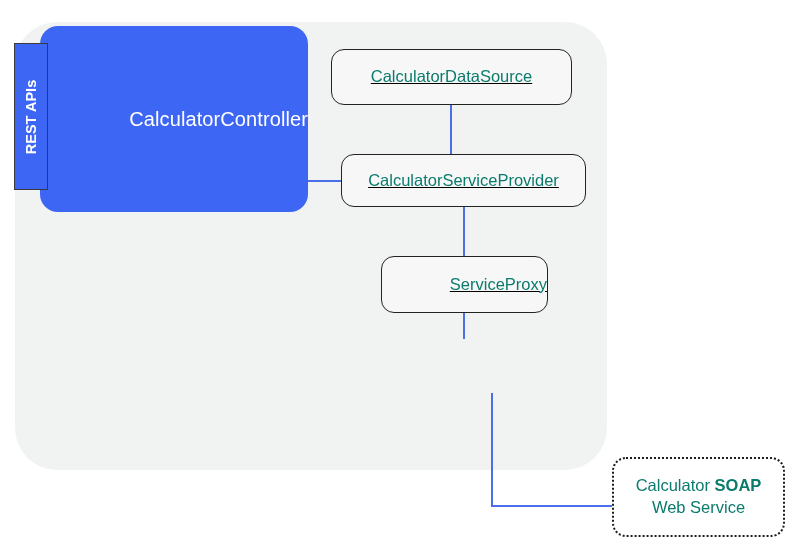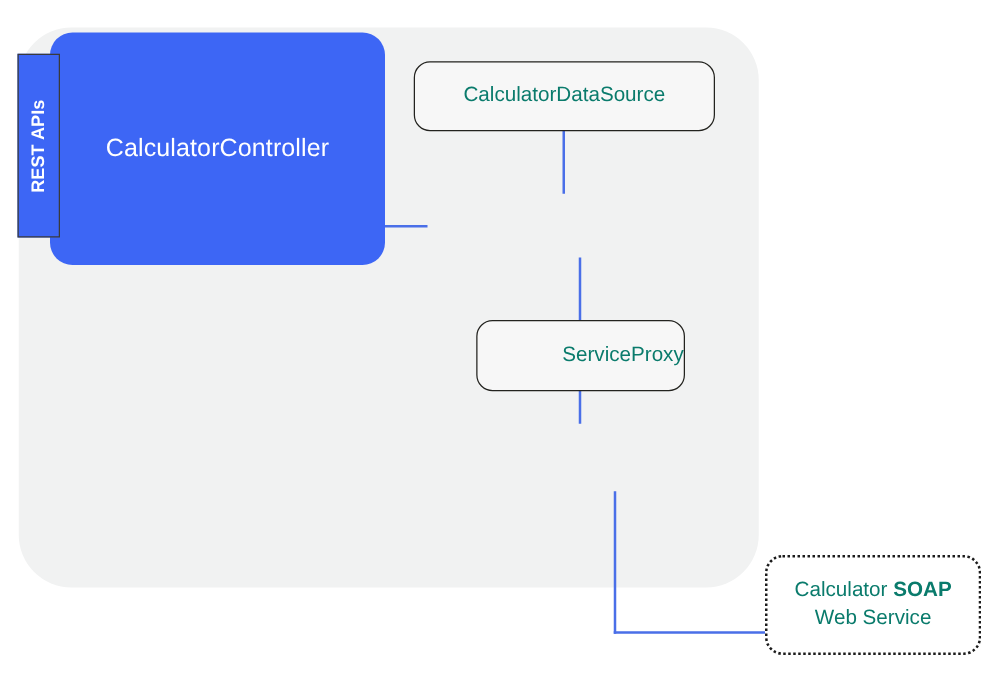--- a/index.html
+++ b/index.html
@@ -33,21 +33,21 @@
   .blue-box {
     position: absolute;
     left: 40px;
     top: 26px;
     width: 268px;
     height: 186px;
     background: #3d66f5;
     border-radius: 18px;
     display: flex;
     align-items: center;
-    justify-content: center;
+    justify-content: flex-end;
   }
   .blue-box-label {
     color: #ffffff;
     font-size: 20px;
     letter-spacing: 0.1px;
     white-space: nowrap;
   }
 
   
   .side-tab {
@@ -75,20 +75,21 @@
   .node {
     position: absolute;
     background: #f7f7f7;
     border: 1.6px solid #23231f;
     border-radius: 13px;
     box-sizing: border-box;
     display: flex;
     align-items: center;
     justify-content: center;
     text-align: center;
+    text-decoration: underline;
   }
   .node-label {
     color: #0a7b6c;
     font-size: 16.5px;
     white-space: nowrap;
     line-height: 1.32;
   }
   .node-label b { font-weight: bold; }
 
   
@@ -110,21 +111,21 @@
     background: #4a6fe8;
   }
   .conn-v { width: 2px; }
   .conn-h { height: 2px; }
 
   
   #node-datasource      { left: 331px; top: 49px;  width: 241px; height: 56px; }
   #node-serviceprovider { left: 341px; top: 154px; width: 245px; height: 53px; }
   #node-serviceproxy    { left: 381px; top: 256px; width: 167px; height: 57px; justify-content: flex-end; }
   #node-soapconnector   { left: 408px; top: 338px; width: 167px; height: 56px; }
-  #node-webservice      { left: 612px; top: 444px; width: 173px; height: 80px; }
+  #node-webservice      { left: 612px; top: 457px; width: 173px; height: 80px; }
 
   #conn-controller-to-provider { left: 308px; top: 180px; width: 34px; }
   #conn-datasource-to-provider { left: 450px; top: 104px; height: 51px; }
   #conn-provider-to-proxy      { left: 463px; top: 206px; height: 51px; }
   #conn-proxy-to-connector     { left: 463px; top: 312px; height: 27px; }
   #conn-connector-down         { left: 491px; top: 393px; height: 114px; }
   #conn-connector-to-service   { left: 491px; top: 505px; width: 122px; }
 </style>
 </head>
 <body>
@@ -145,20 +146,23 @@
   </div>
 
   <div class="side-tab">
     <span class="side-tab-label">REST APIs</span>
   </div>
 
   <div class="node" id="node-datasource">
     <span class="node-label">CalculatorDataSource</span>
   </div>
 
+  <div class="node" id="node-serviceprovider">
+    <span class="node-label">CalculatorServiceProvider</span>
+  </div>
 
   <div class="node" id="node-serviceproxy">
     <span class="node-label">ServiceProxy</span>
   </div>
 
 
   <div class="node-dashed" id="node-webservice">
     <span class="node-label"><span>Calculator </span><b>SOAP</b><br><span>Web Service</span></span>
   </div>
 

